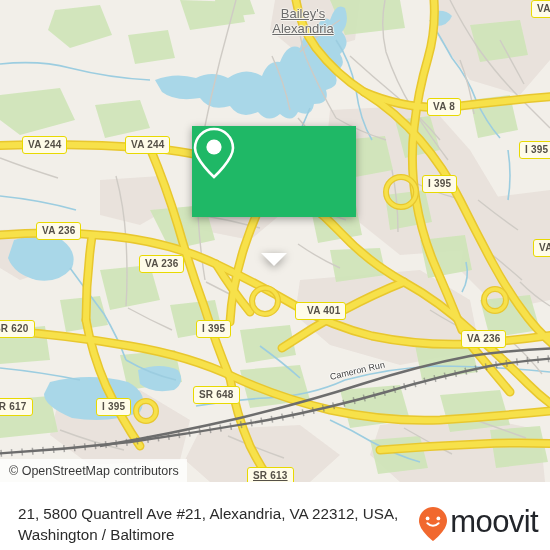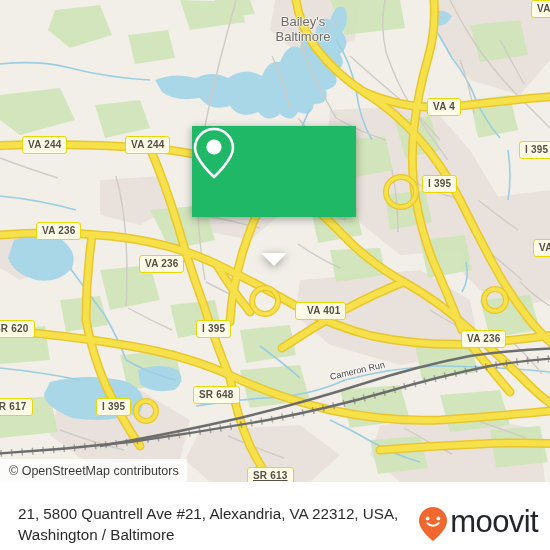--- a/index.html
+++ b/index.html
@@ -305,38 +305,38 @@
           <path d="M-10 454 Q60 450 130 442 Q200 432 268 420 Q330 408 386 392 Q440 376 490 366 Q524 360 560 358"></path>
           <path d="M100 446 Q170 434 240 418 Q306 402 362 384 Q418 366 470 356 Q512 350 560 348"></path>
         </g>
         <g stroke="#6d6d6d" fill="none" stroke-width="2.4" stroke-dasharray="1.5 9">
           <path d="M-10 454 Q60 450 130 442 Q200 432 268 420 Q330 408 386 392 Q440 376 490 366 Q524 360 560 358" stroke-width="7" stroke="#6d6d6d" opacity=".55"></path>
         </g>
 
       </g>
     </svg>
 
-    <div class="place-label" style="left:255px; top:14px; width:96px;">
+    <div class="place-label" style="left:255px; top:6px; width:96px;text-decoration:underline;">
       <span>Bailey's</span><br>
-      <span>Baltimore</span>
+      <span>Alexandria</span>
     </div>
 
     <div class="water-label" style="left:330px; top:372px; transform:rotate(-13deg); transform-origin:0 50%;">Cameron Run</div>
 
     <div class="shield" style="left:22px;  top:136px;">VA 244</div>
     <div class="shield" style="left:125px; top:136px;">VA 244</div>
     <div class="shield" style="left:36px;  top:222px;">VA 236</div>
     <div class="shield" style="left:139px; top:255px;">VA 236</div>
     <div class="shield" style="left:-12px; top:320px;">SR 620</div>
     <div class="shield" style="left:-14px; top:398px;">SR 617</div>
     <div class="shield" style="left:96px;  top:398px;">I 395</div>
     <div class="shield" style="left:196px; top:320px;">I 395</div>
     <div class="shield" style="left:193px; top:386px;">SR 648</div>
     <div class="shield" style="left:247px; top:467px;text-decoration:underline;">SR 613</div>
-    <div class="shield" style="left:427px; top:98px;">VA 4</div>
+    <div class="shield" style="left:427px; top:98px;">VA 8</div>
     <div class="shield" style="left:519px; top:141px;">I 395</div>
     <div class="shield" style="left:422px; top:175px;">I 395</div>
     <div class="shield" style="left:295px; top:302px;padding-left:11px;">VA 401</div>
     <div class="shield" style="left:461px; top:330px;">VA 236</div>
     <div class="shield" style="left:531px; top:0px;">VA</div>
     <div class="shield" style="left:533px; top:239px;">VA</div>
 
     <div id="popup-card">
       <div id="popup-head">
         <svg width="44" height="54" viewBox="0 0 44 54">

